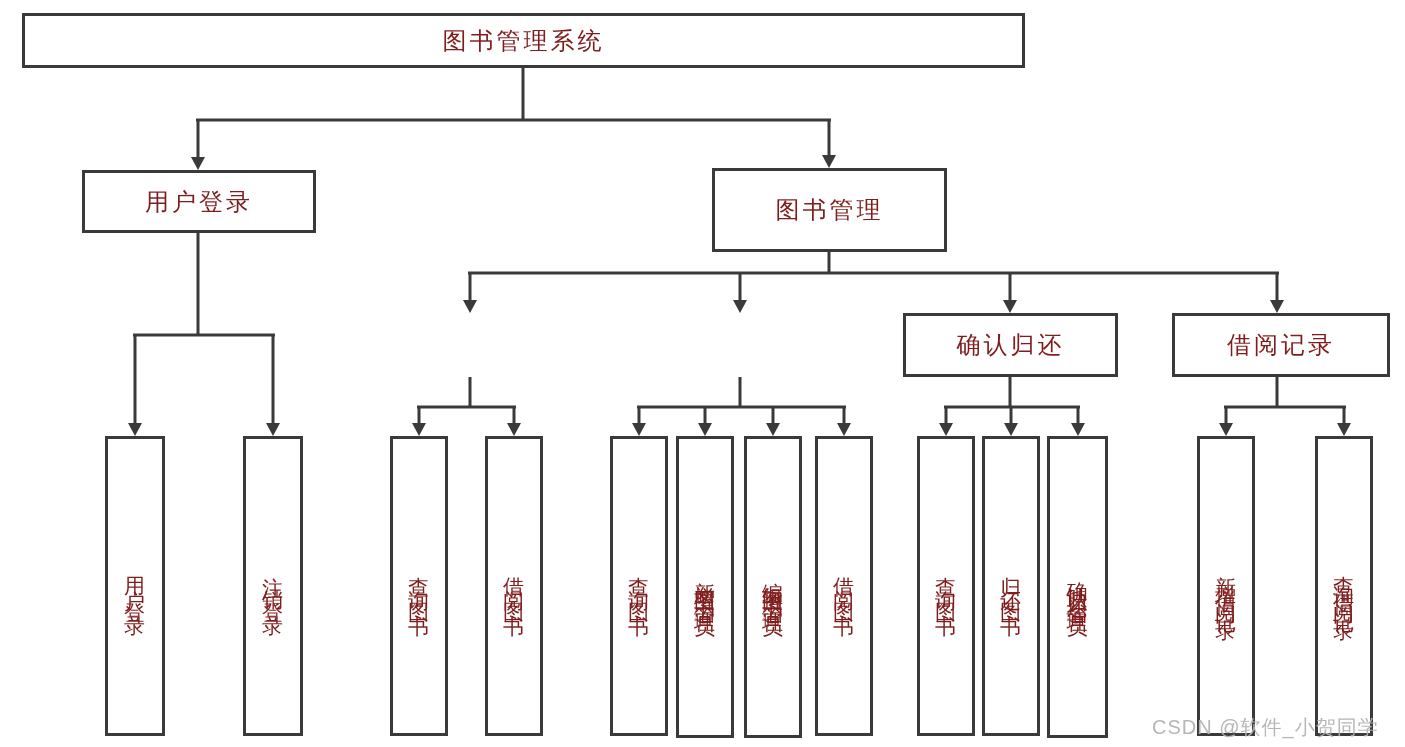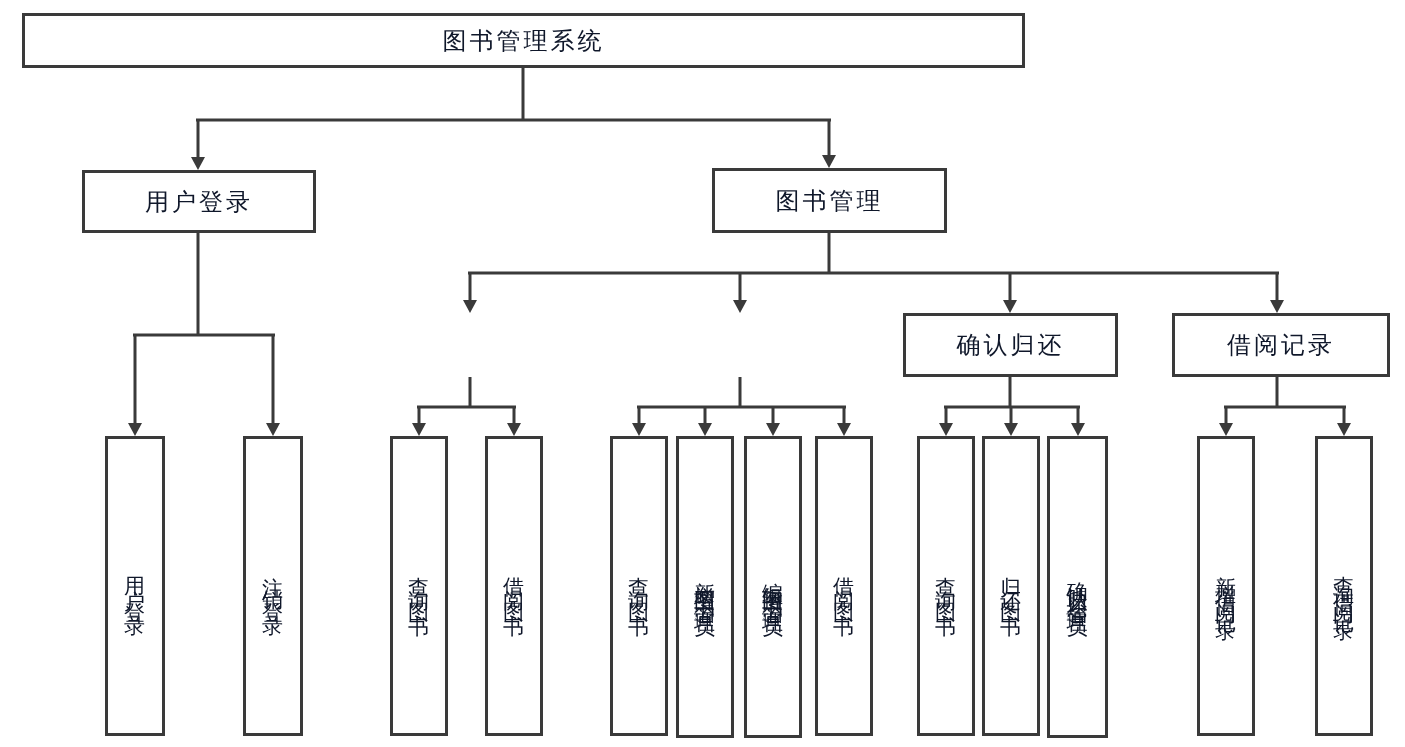--- a/index.html
+++ b/index.html
@@ -12,21 +12,21 @@
   }
   .connectors{position:absolute;left:0;top:0;z-index:1;}
   .box{
     position:absolute;
     box-sizing:border-box;
     background:#ffffff;
     border:3px solid #3a3a3a;
     display:flex;
     align-items:center;
     justify-content:center;
-    color:#0f172a;
+    color:#7f1d1d;
     z-index:2;
   }
   .hlabel{
     font-size:24px;
     letter-spacing:3px;
     white-space:nowrap;
   }
   .vtext{
     writing-mode:vertical-rl;
     text-orientation:mixed;
@@ -95,21 +95,21 @@
     </g>
   </svg>
 
   <div class="box" style="left:22px;top:13px;width:1003px;height:55px">
     <span class="hlabel">图书管理系统</span>
   </div>
 
   <div class="box" style="left:82px;top:170px;width:234px;height:63px">
     <span class="hlabel">用户登录</span>
   </div>
-  <div class="box" style="left:712px;top:168px;width:235px;height:65px">
+  <div class="box" style="left:712px;top:168px;width:235px;height:84px">
     <span class="hlabel">图书管理</span>
   </div>
 
   <div class="box" style="left:903px;top:313px;width:215px;height:64px">
     <span class="hlabel">确认归还</span>
   </div>
   <div class="box" style="left:1172px;top:313px;width:218px;height:64px">
     <span class="hlabel">借阅记录</span>
   </div>
 
@@ -150,14 +150,15 @@
     <span class="vtext long">确认归还（管理员）</span>
   </div>
 
   <div class="box" style="left:1197px;top:436px;width:58px;height:300px">
     <span class="vtext mid">新增借阅记录</span>
   </div>
   <div class="box" style="left:1315px;top:436px;width:58px;height:300px">
     <span class="vtext mid">查询借阅记录</span>
   </div>
 
+  <div class="watermark">CSDN @软件_小贺同学</div>
 
 </div>
 
 </body></html>

